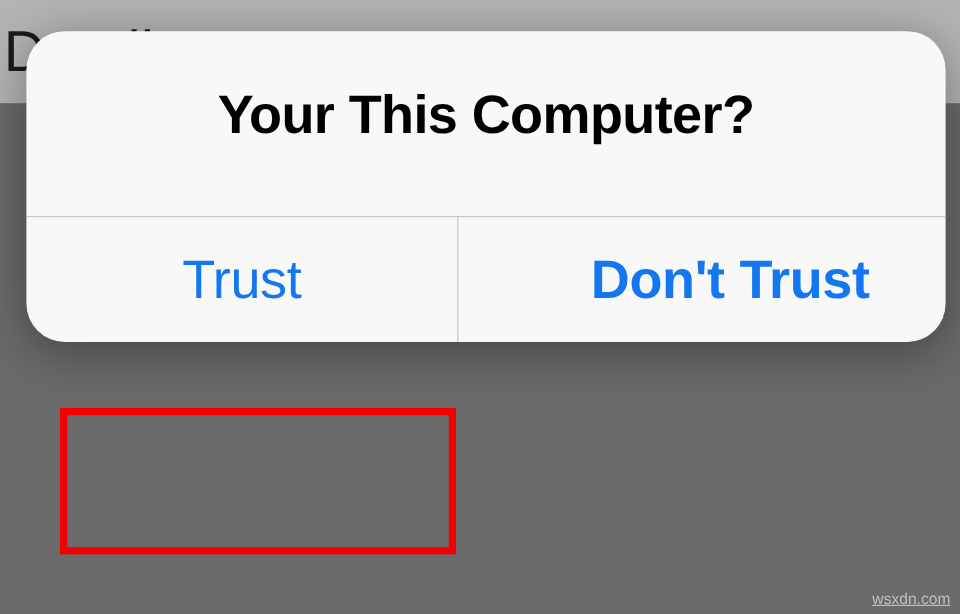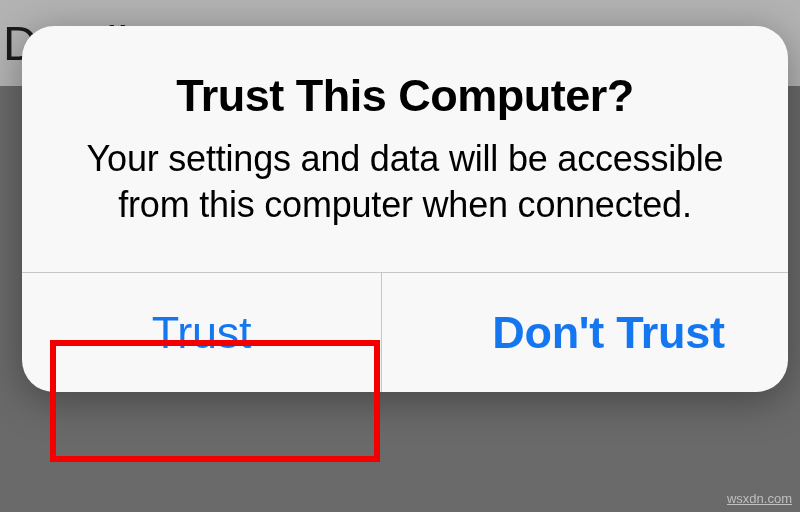--- a/index.html
+++ b/index.html
@@ -59,21 +59,21 @@
     .alert-message {
       font-size: 36px;
       font-weight: 400;
       color: #000;
       line-height: 1.28;
       letter-spacing: -0.2px;
     }
     .alert-buttons {
       display: flex;
       border-top: 1px solid #c7c7c7;
-      height: 120px;
+      height: 105px;
       gap: 47px;
     }
     .alert-button {
       flex: 1;
       display: flex;
       align-items: center;
       justify-content: center;
       font-size: 45px;
       color: #1577ef;
       background: transparent;
@@ -110,22 +110,21 @@
   </style>
 </head>
 <body>
 
 <div class="background-bar">
   <span class="background-text">e Details</span>
 </div>
 
 <div class="alert">
   <div class="alert-body">
-    <div class="alert-title">Trust This Computer?</div>
-    <div class="alert-message">Your settings and data will be accessible from this computer when connected.</div>
+    <div class="alert-title">Your This Computer?</div>
   </div>
   <div class="alert-buttons">
     <button class="alert-button trust">Trust</button>
     <button class="alert-button dont-trust">Don't Trust</button>
   </div>
 </div>
 
 <div class="highlight-box"></div>
 
 <div class="watermark">wsxdn.com</div>

